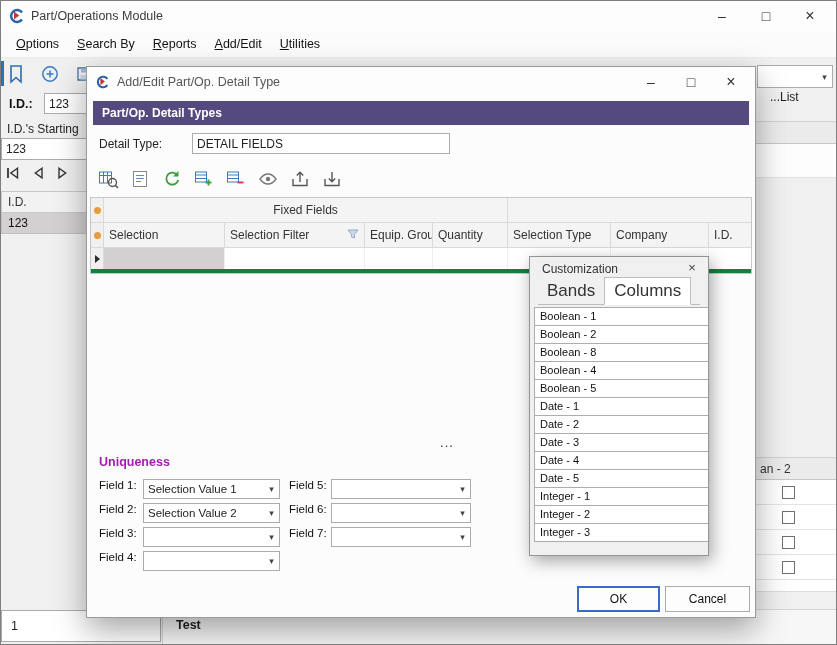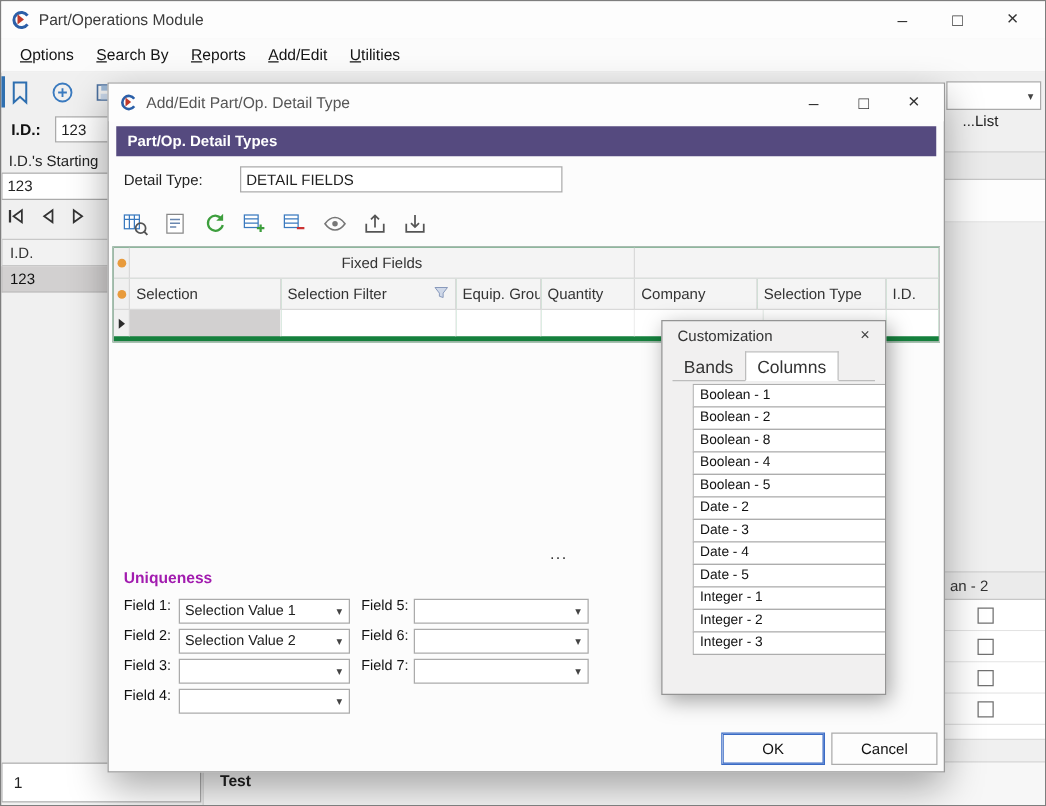--- a/index.html
+++ b/index.html
@@ -61,23 +61,23 @@
   .btn { position:absolute; height:26px; background:#fdfdfd; border:1px solid #ababab; font-size:12px; display:flex; align-items:center; justify-content:center; color:#111; }
   .btn::first-letter { text-decoration:underline; }
   .btn-ok { left:490px; top:519px; width:83px; border:1px solid #3a6bc5; box-shadow:inset 0 0 0 1px #3a6bc5; }
   .btn-cancel { left:578px; top:519px; width:85px; }
 
   
   .cust { position:absolute; left:528px; top:255px; width:180px; height:300px; background:#f1f0f0; border:1px solid #949494; box-shadow:3px 5px 16px rgba(0,0,0,0.35); z-index:40; overflow:hidden; }
   .cust-title { position:absolute; left:12px; top:5px; font-size:12px; color:#333; }
   .cust-close { position:absolute; right:8px; top:3px; font-size:13px; color:#444; width:16px; text-align:center; }
   .cust-tabs { position:absolute; left:8px; top:26px; right:8px; height:22px; display:flex; align-items:flex-end; border-bottom:1px solid #bdbdbd; }
-  .tab { padding:3px 9px; font-size:14px; color:#333; }
+  .tab { padding:3px 9px; font-size:17px; color:#333; }
   .tab.active { background:#fff; border:1px solid #bdbdbd; border-bottom:1px solid #fff; margin-bottom:-1px; }
-  .cust-list { position:absolute; left:24px; top:50px; width:180px; bottom:5px; overflow:hidden; }
+  .cust-list { position:absolute; left:4px; top:50px; width:180px; bottom:5px; overflow:hidden; }
   .cust-item { height:19px; margin-top:-1px; border:1px solid #adadad; background:#fff; font-size:11px; line-height:17px; padding:0 5px; color:#111; }
   .cust-item:first-child { margin-top:0; }
 </style>
 </head>
 <body>
 
 <div id="screen">
 
   <div class="titlebar">
     <span class="abs" style="left:8px;top:7px;">
@@ -271,22 +271,22 @@
         <span class="gcell" style="width:140px;">
           <span>Selection Filter</span>
           <span style="margin-left:auto;">
             <svg width="12" height="10" viewBox="0 0 12 10">
                 <path d="M1 1h10L7.5 5.5V9l-3-1V5.5z" fill="#cfd8e8" stroke="#8899bb" stroke-width="0.8"></path>
               </svg>
           </span>
         </span>
         <span class="gcell" style="width:68px;">Equip. Group</span>
         <span class="gcell" style="width:75px;">Quantity</span>
+        <span class="gcell" style="width:103px;">Selection Type</span>
         <span class="gcell" style="width:98px;">Company</span>
-        <span class="gcell" style="width:103px;">Selection Type</span>
         <span class="gcell" style="flex:1;">I.D.</span>
       </div>
       <div class="dgrid-row" style="height:21px;">
         <span class="gcell gind" style="border-bottom:none;">
             <span class="row-arrow"></span>
           </span>
         <span class="gcell gdata gsel" style="width:121px;"></span>
         <span class="gcell gdata" style="width:140px;"></span>
         <span class="gcell gdata" style="width:68px;"></span>
         <span class="gcell gdata" style="width:75px;"></span>
@@ -363,20 +363,21 @@
     <div class="cust-tabs">
         <span class="tab">Bands</span>
         <span class="tab active">Columns</span>
       </div>
     <div class="cust-list">
         <div class="cust-item">Boolean - 1</div>
         <div class="cust-item">Boolean - 2</div>
         <div class="cust-item">Boolean - 8</div>
         <div class="cust-item">Boolean - 4</div>
         <div class="cust-item">Boolean - 5</div>
+        <div class="cust-item">Date - 1</div>
         <div class="cust-item">Date - 2</div>
         <div class="cust-item">Date - 3</div>
         <div class="cust-item">Date - 4</div>
         <div class="cust-item">Date - 5</div>
         <div class="cust-item">Integer - 1</div>
         <div class="cust-item">Integer - 2</div>
         <div class="cust-item">Integer - 3</div>
       </div>
   </div>
 

